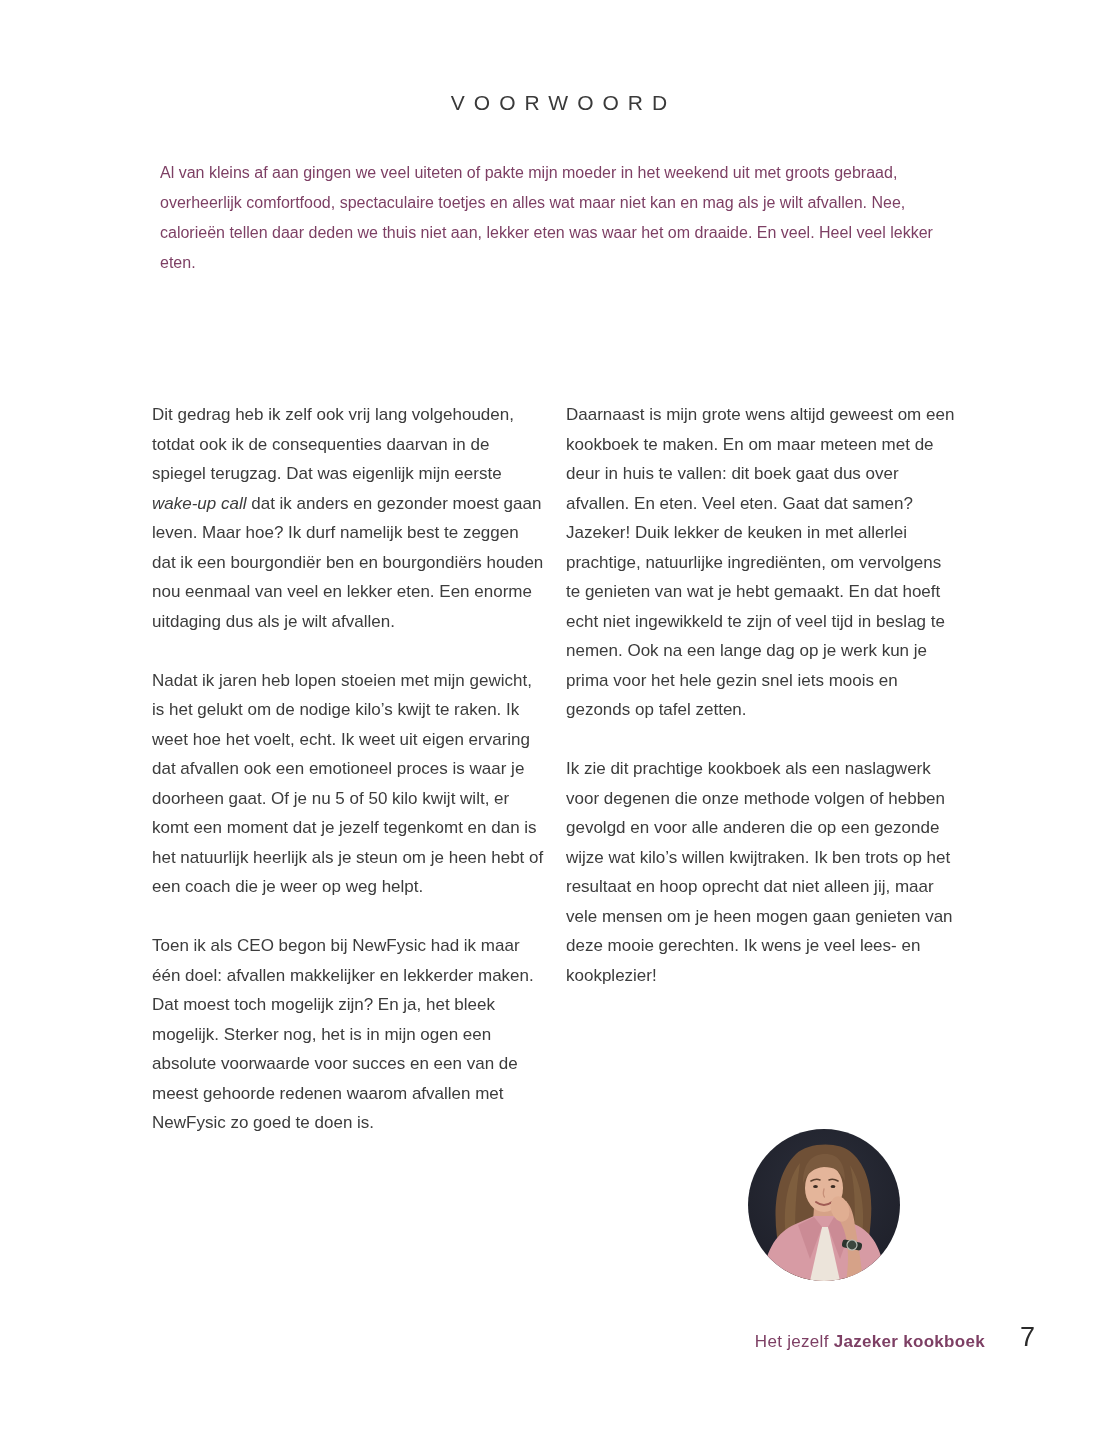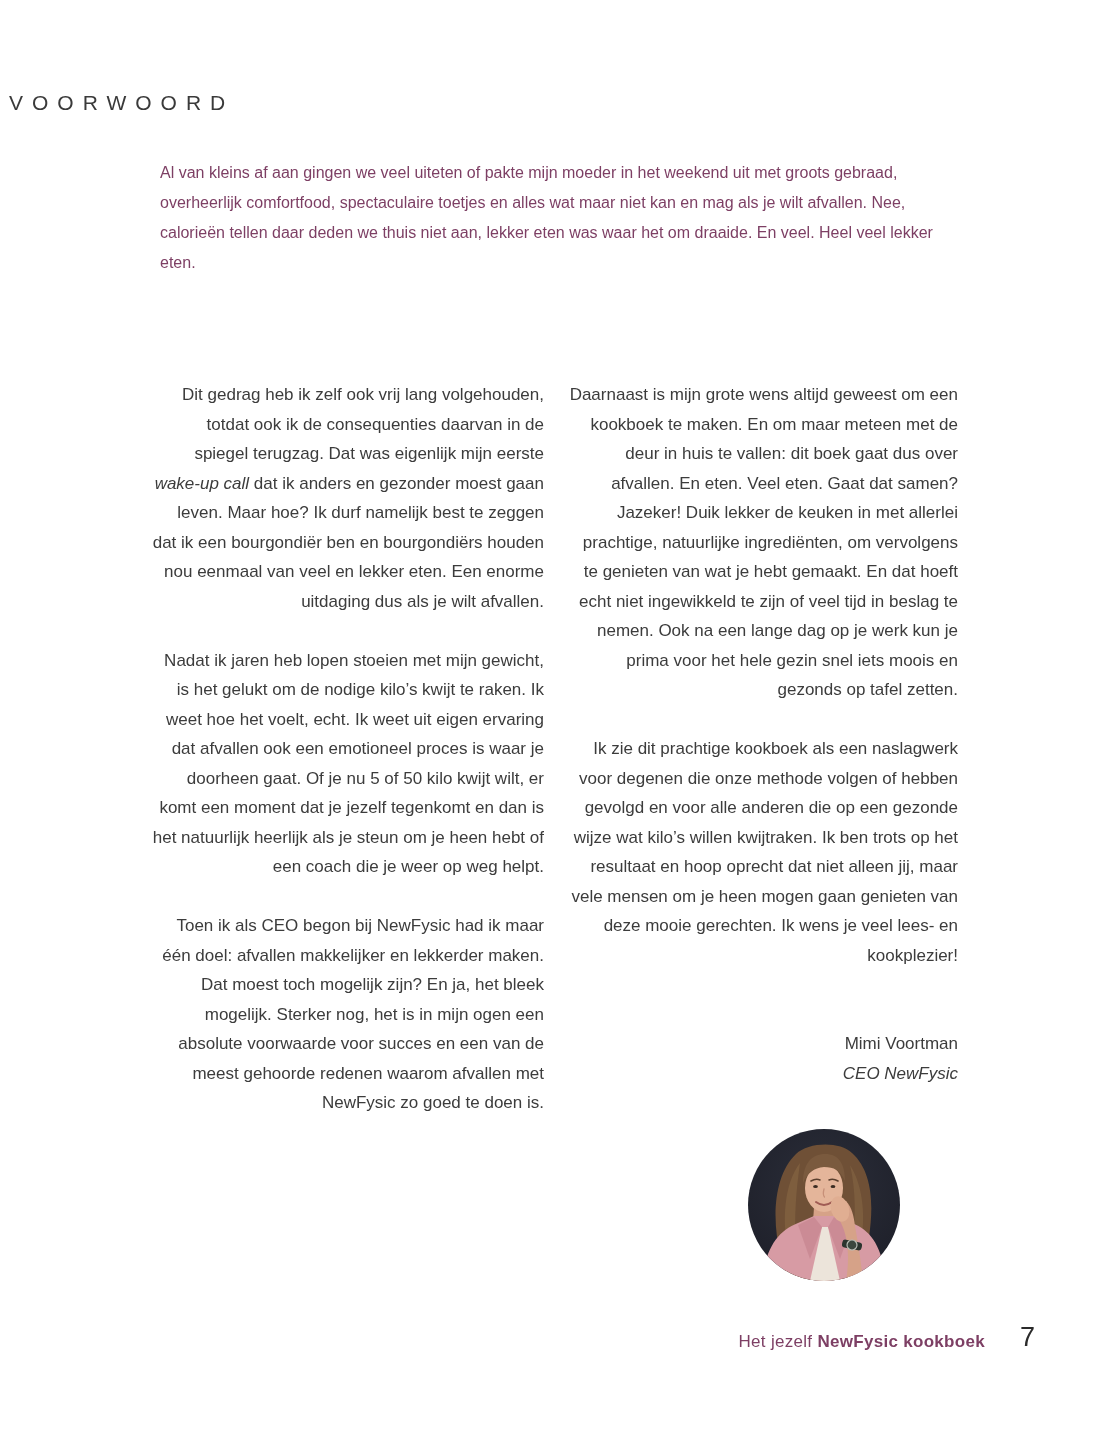--- a/index.html
+++ b/index.html
@@ -10,45 +10,44 @@
     background: #ffffff;
     font-family: "Liberation Sans", sans-serif;
     overflow: hidden;
     margin: 0 auto;
   }
   .title {
     position: absolute;
     top: 91px;
     left: 0;
     width: 100%;
-    text-align: left;
+    text-align: center;
     font-size: 21px;
     font-weight: 400;
     letter-spacing: 9px;
     padding-left: 9px;
     box-sizing: border-box;
     color: var(--title-color, #3a3a3a);
   }
   .intro {
     position: absolute;
     left: 160px;
     top: 158px;
     width: 800px;
     font-size: 16px;
     line-height: 30px;
     color: var(--accent-color, #7d3f64);
   }
   .columns {
     position: absolute;
     left: 152px;
-    top: 380px;
+    top: 400px;
     width: 806px;
     display: flex;
     gap: 22px;
-    text-align: right;
   }
   .col {
     width: 392px;
     font-size: 17px;
     line-height: 29.5px;
     color: var(--body-text-color, #3c3c3c);
   }
   .col p { margin: 0 0 29.5px 0; }
   .italic { font-style: italic; }
   .greeting { margin-top: 47px !important; margin-bottom: 0 !important; }
@@ -96,24 +95,20 @@
         <p><span>Toen ik als CEO begon bij NewFysic had ik maar één doel: afvallen makkelijker en lekkerder maken. Dat moest toch mogelijk zijn? En ja, het bleek mogelijk. Sterker nog, het is in mijn ogen een absolute voorwaarde voor succes en een van de meest gehoorde redenen waarom afvallen met NewFysic zo goed te doen is.</span></p>
       </div>
 
     <div class="col">
       <div>
           <p><span>Daarnaast is mijn grote wens altijd geweest om een kookboek te maken. En om maar meteen met de deur in huis te vallen: dit boek gaat dus over afvallen. En eten. Veel eten. Gaat dat samen? Jazeker! Duik lekker de keuken in met allerlei prachtige, natuurlijke ingrediënten, om vervolgens te genieten van wat je hebt gemaakt. En dat hoeft echt niet ingewikkeld te zijn of veel tijd in beslag te nemen. Ook na een lange dag op je werk kun je prima voor het hele gezin snel iets moois en gezonds op tafel zetten.</span></p>
           <p><span>Ik zie dit prachtige kookboek als een naslagwerk voor degenen die onze methode volgen of hebben gevolgd en voor alle anderen die op een gezonde wijze wat kilo’s willen kwijtraken. Ik ben trots op het resultaat en hoop oprecht dat niet alleen jij, maar vele mensen om je heen mogen gaan genieten van deze mooie gerechten. Ik wens je veel lees- en kookplezier!</span></p>
         </div>
 
 
-      <div class="sig-block">
-        <span class="sig-name">Mimi Voortman</span>
-        <span class="sig-role">CEO NewFysic</span>
-      </div>
     </div>
   </div>
 
   <div class="photo">
     <svg width="152" height="152" viewBox="0 0 152 152">
       <defs>
         <clipPath id="photoClip">
             <circle cx="76" cy="76" r="76"></circle>
           </clipPath>
         <radialGradient id="bgGrad" cx="50%" cy="38%" r="80%">
@@ -153,18 +148,18 @@
         <path d="M98,152 C102,128 100,108 93,94 C89,86 86,82 88,77 L98,72 C104,78 106,88 107,97 C110,114 113,132 115,152 Z" fill="#d6a288"></path>
         <ellipse cx="92" cy="80" rx="9" ry="13" fill="#e0ae92" transform="rotate(-18 92 80)"></ellipse>
 
         <rect x="94" y="112" width="20" height="8" rx="3" fill="#2c342e" transform="rotate(12 104 116)"></rect>
         <circle cx="104" cy="116" r="5" fill="#3c473e" stroke="#b9bdb6" stroke-width="1.2"></circle>
       </g>
     </svg>
   </div>
 
   <div class="footer-text">
-    <span>Het jezelf </span><span class="bold">NewFysic kookboek</span>
+    <span>Het jezelf </span><span class="bold">Jazeker kookboek</span>
   </div>
 
   <div class="page-number">7</div>
 
 </div>
 
 </body></html>

